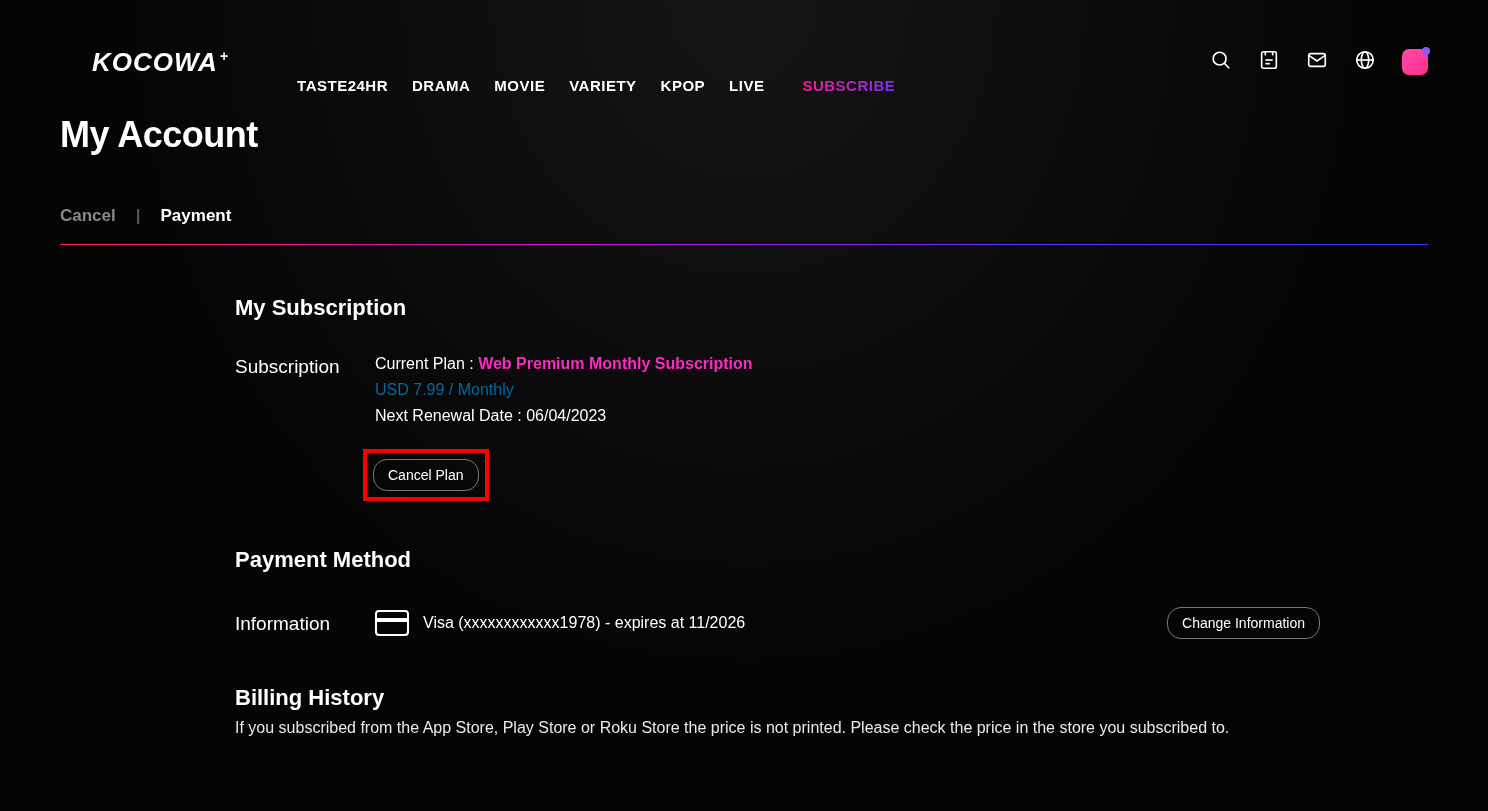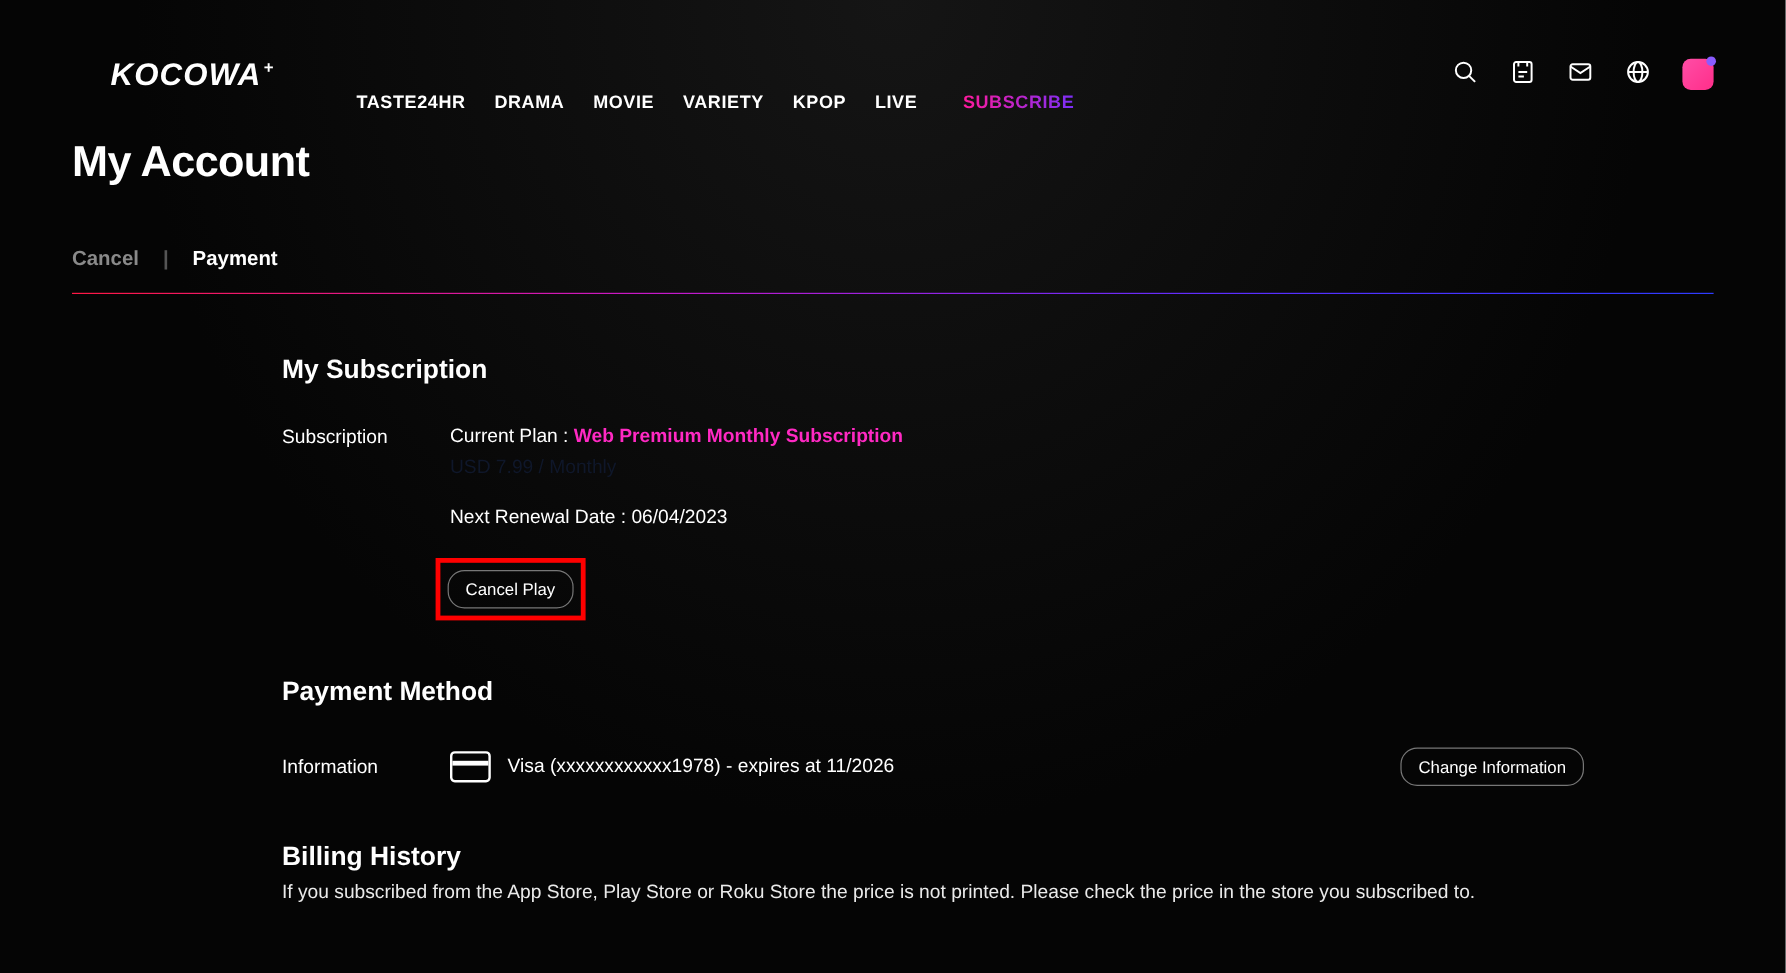--- a/index.html
+++ b/index.html
@@ -112,31 +112,31 @@
     margin-bottom: 34px;
   }
   .row {
     display: flex;
     align-items: flex-start;
     gap: 20px;
   }
   .row-label {
     width: 120px;
     flex: 0 0 120px;
-    font-size: 16px;
+    font-size: 19px;
     font-weight: 500;
     padding-top: 1px;
   }
   .row-body {
     flex: 1;
     font-size: 16px;
   }
   .plan-line { margin-bottom: 8px; }
   .plan-name { color: #ff29c3; font-weight: 700; }
-  .plan-price { color: #0f172a; margin-bottom: 24px; }
+  .plan-price { color: #0369a1; margin-bottom: 8px; }
   .renewal { margin-bottom: 24px; }
   .btn {
     display: inline-block;
     background: transparent;
     color: #fff;
     border: 1px solid #777;
     border-radius: 14px;
     padding: 7px 14px;
     font-size: 14px;
     cursor: pointer;
@@ -247,21 +247,21 @@
       <div class="row-label">Subscription</div>
       <div class="row-body">
         <div class="plan-line">
           <span>Current Plan : </span><span class="plan-name">Web Premium Monthly Subscription</span>
         </div>
         <div class="plan-price">USD 7.99 / Monthly</div>
         <div class="renewal">
           <span>Next Renewal Date : </span><span>06/04/2023</span>
         </div>
         <div class="highlight-box">
-          <button class="btn">Cancel Play</button>
+          <button class="btn">Cancel Plan</button>
         </div>
       </div>
     </div>
 
     <div class="section-gap"></div>
 
     <h2 class="section-title">Payment Method</h2>
     <div class="row payment-row">
       <div class="row-label">Information</div>
       <div class="row-body">

